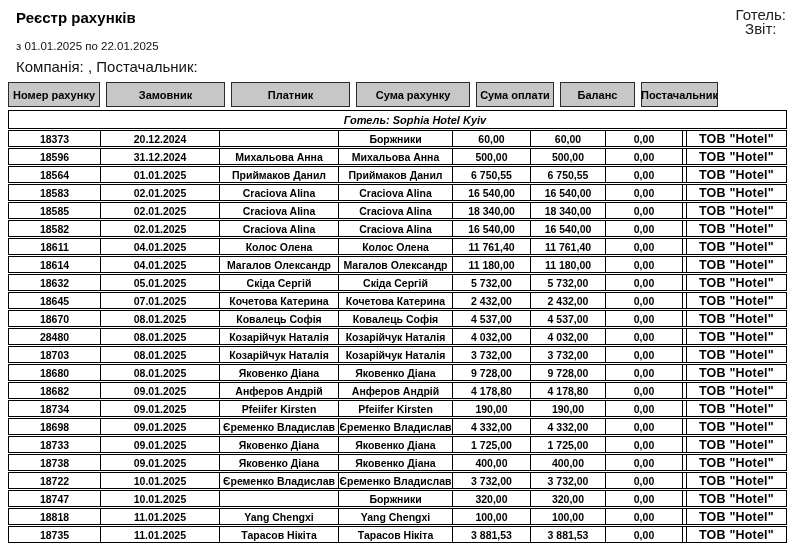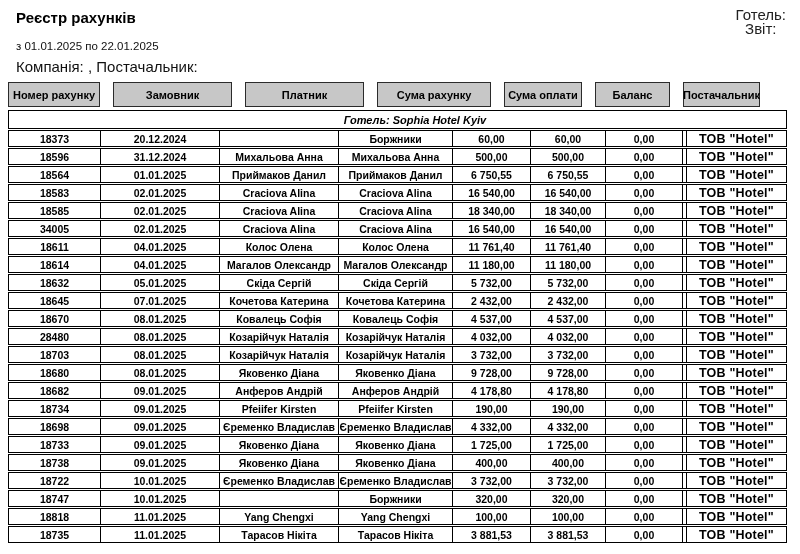--- a/index.html
+++ b/index.html
@@ -29,21 +29,21 @@
   }
 
   
   .invoice-table { position:absolute; left:8px; top:82px; width:779px; }
 
   .grid8 {
     display:grid;
     grid-template-columns:92px 119px 119px 114px 78px 75px 77px 103px;
   }
 
-  .thead { column-gap:13px; }
+  .thead { column-gap:6px; }
   .th {
     height:25px; background:#c7c7c7;
     border:1px solid #2b2b2b;
     display:flex; align-items:center; justify-content:center;
     font-size:11px; font-weight:bold; text-align:center;
   }
 
   .group-row {
     margin-top:3px; height:19px;
     border:1px solid #000; background:#fff;
@@ -156,21 +156,21 @@
     <div class="cell">Craciova Alina</div>
     <div class="cell">Craciova Alina</div>
     <div class="cell">18 340,00</div>
     <div class="cell">18 340,00</div>
     <div class="cell">0,00</div>
     <div class="cell supplier">
       <div class="supplier-inner">ТОВ "Hotel"</div>
     </div>
   </div>
         <div class="tr grid8">
-    <div class="cell">34005</div>
+    <div class="cell">18582</div>
     <div class="cell">02.01.2025</div>
     <div class="cell">Craciova Alina</div>
     <div class="cell">Craciova Alina</div>
     <div class="cell">16 540,00</div>
     <div class="cell">16 540,00</div>
     <div class="cell">0,00</div>
     <div class="cell supplier">
       <div class="supplier-inner">ТОВ "Hotel"</div>
     </div>
   </div>

